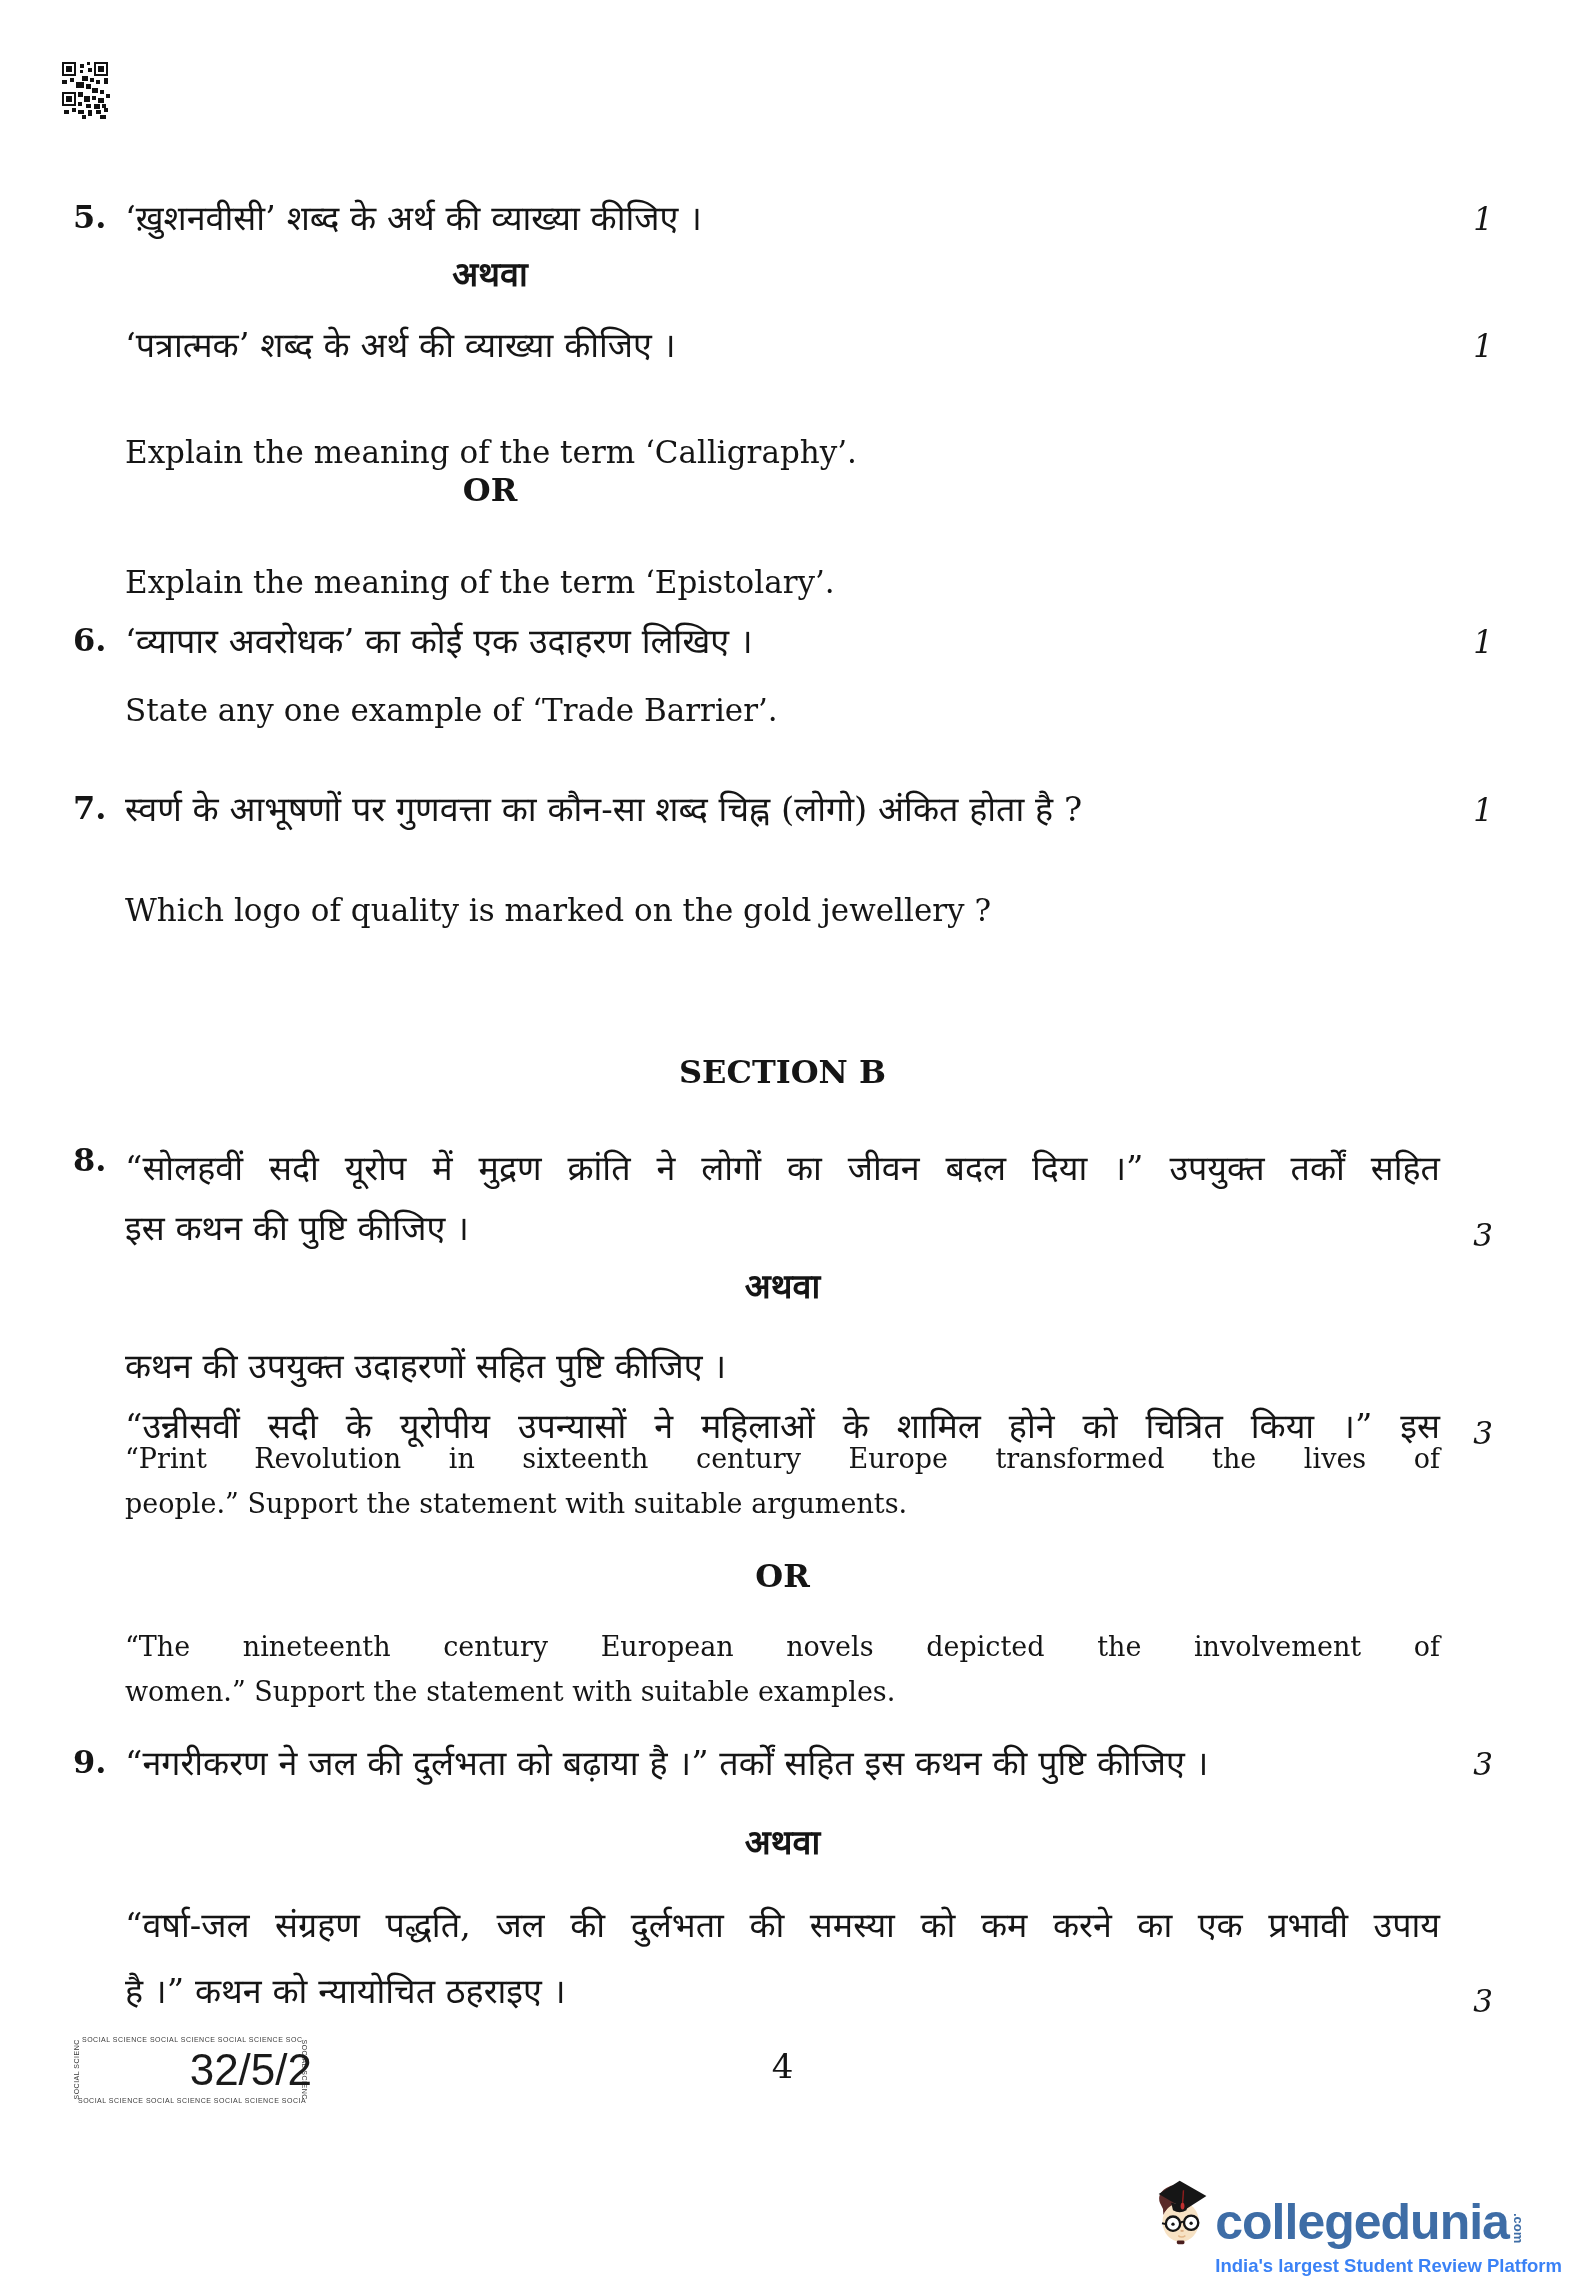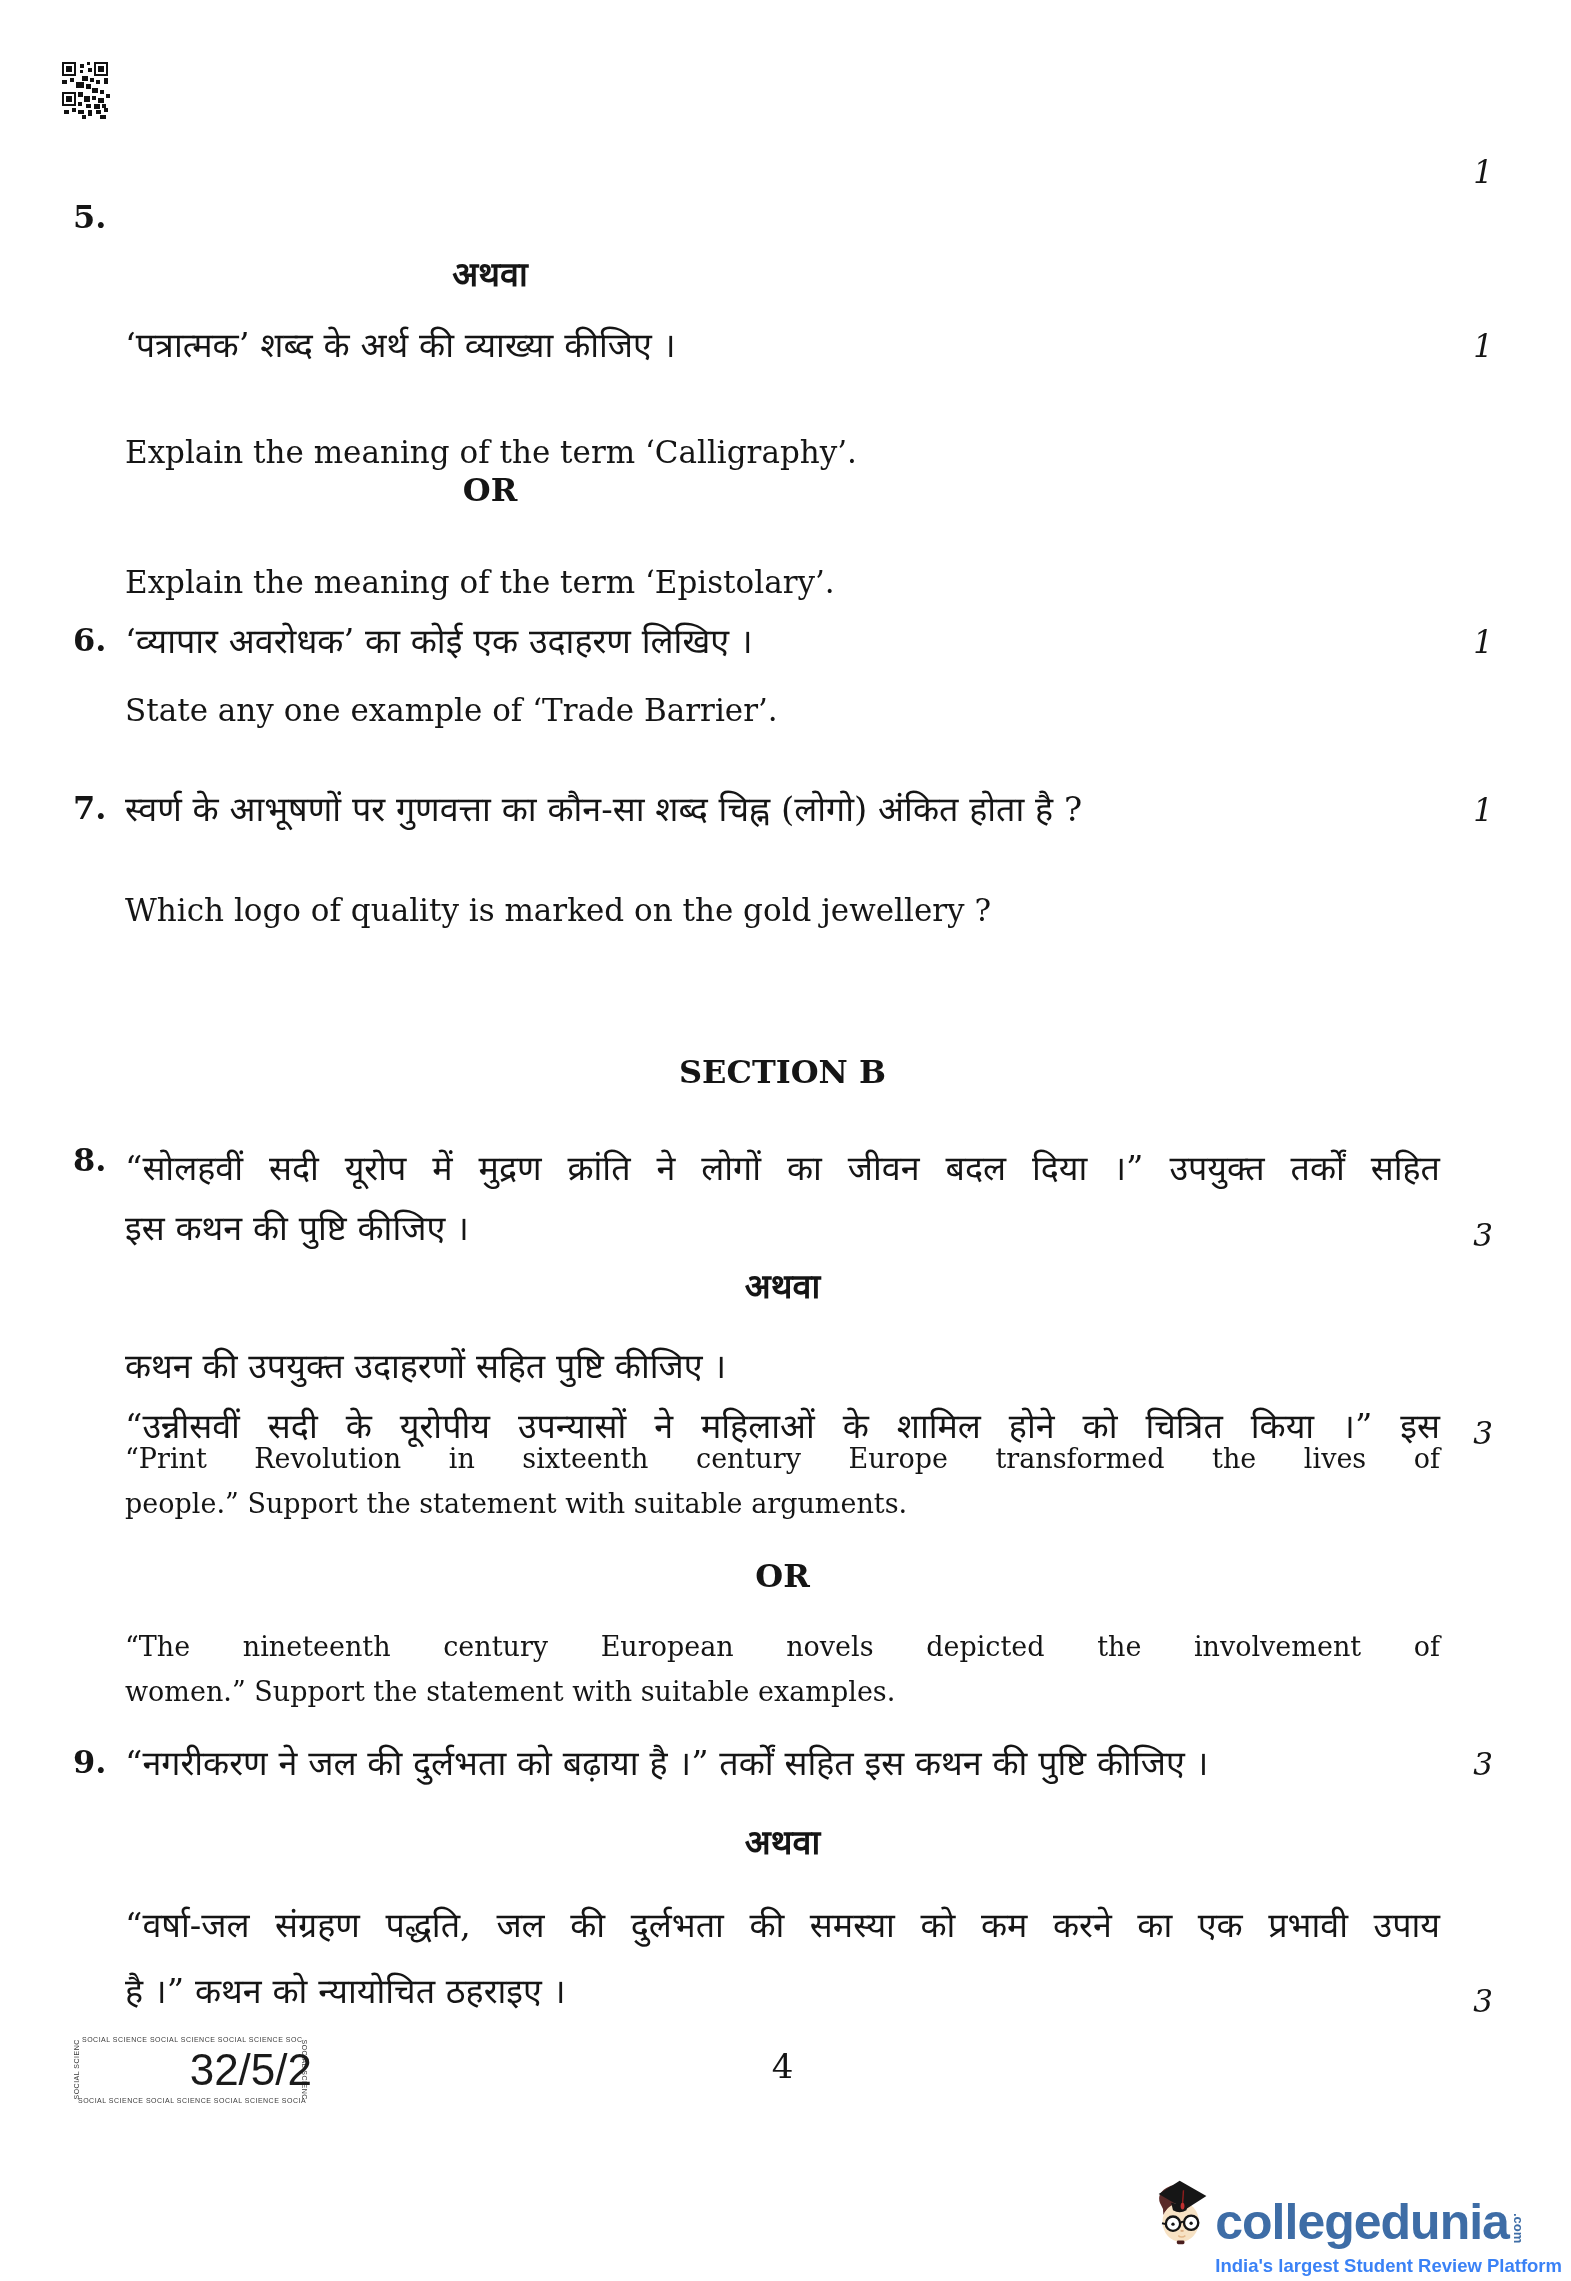--- a/index.html
+++ b/index.html
@@ -130,20 +130,21 @@
       <rect x="26" y="48" width="4" height="6"></rect>
         <rect x="34" y="48" width="5" height="4"></rect>
         <rect x="42" y="46" width="4" height="4"></rect>
       <rect x="20" y="53" width="4" height="4"></rect>
         <rect x="38" y="53" width="6" height="4"></rect>
     </g>
   </svg>
 
   <div class="row" style="top:195px">
     <span class="qnum">5.</span>
+    <div class="qtext hindi">‘ख़ुशनवीसी’ शब्द के अर्थ की व्याख्या कीजिए ।</div>
     <span class="mark">1</span>
   </div>
   <div class="center-narrow hindi-head" style="top:252px">अथवा</div>
   <div class="row" style="top:322px">
     <div class="qtext hindi">‘पत्रात्मक’ शब्द के अर्थ की व्याख्या कीजिए ।</div>
     <span class="mark">1</span>
   </div>
   <div class="row" style="top:398px">
     <div class="qtext eng">Explain the meaning of the term ‘Calligraphy’.</div>
   </div>

